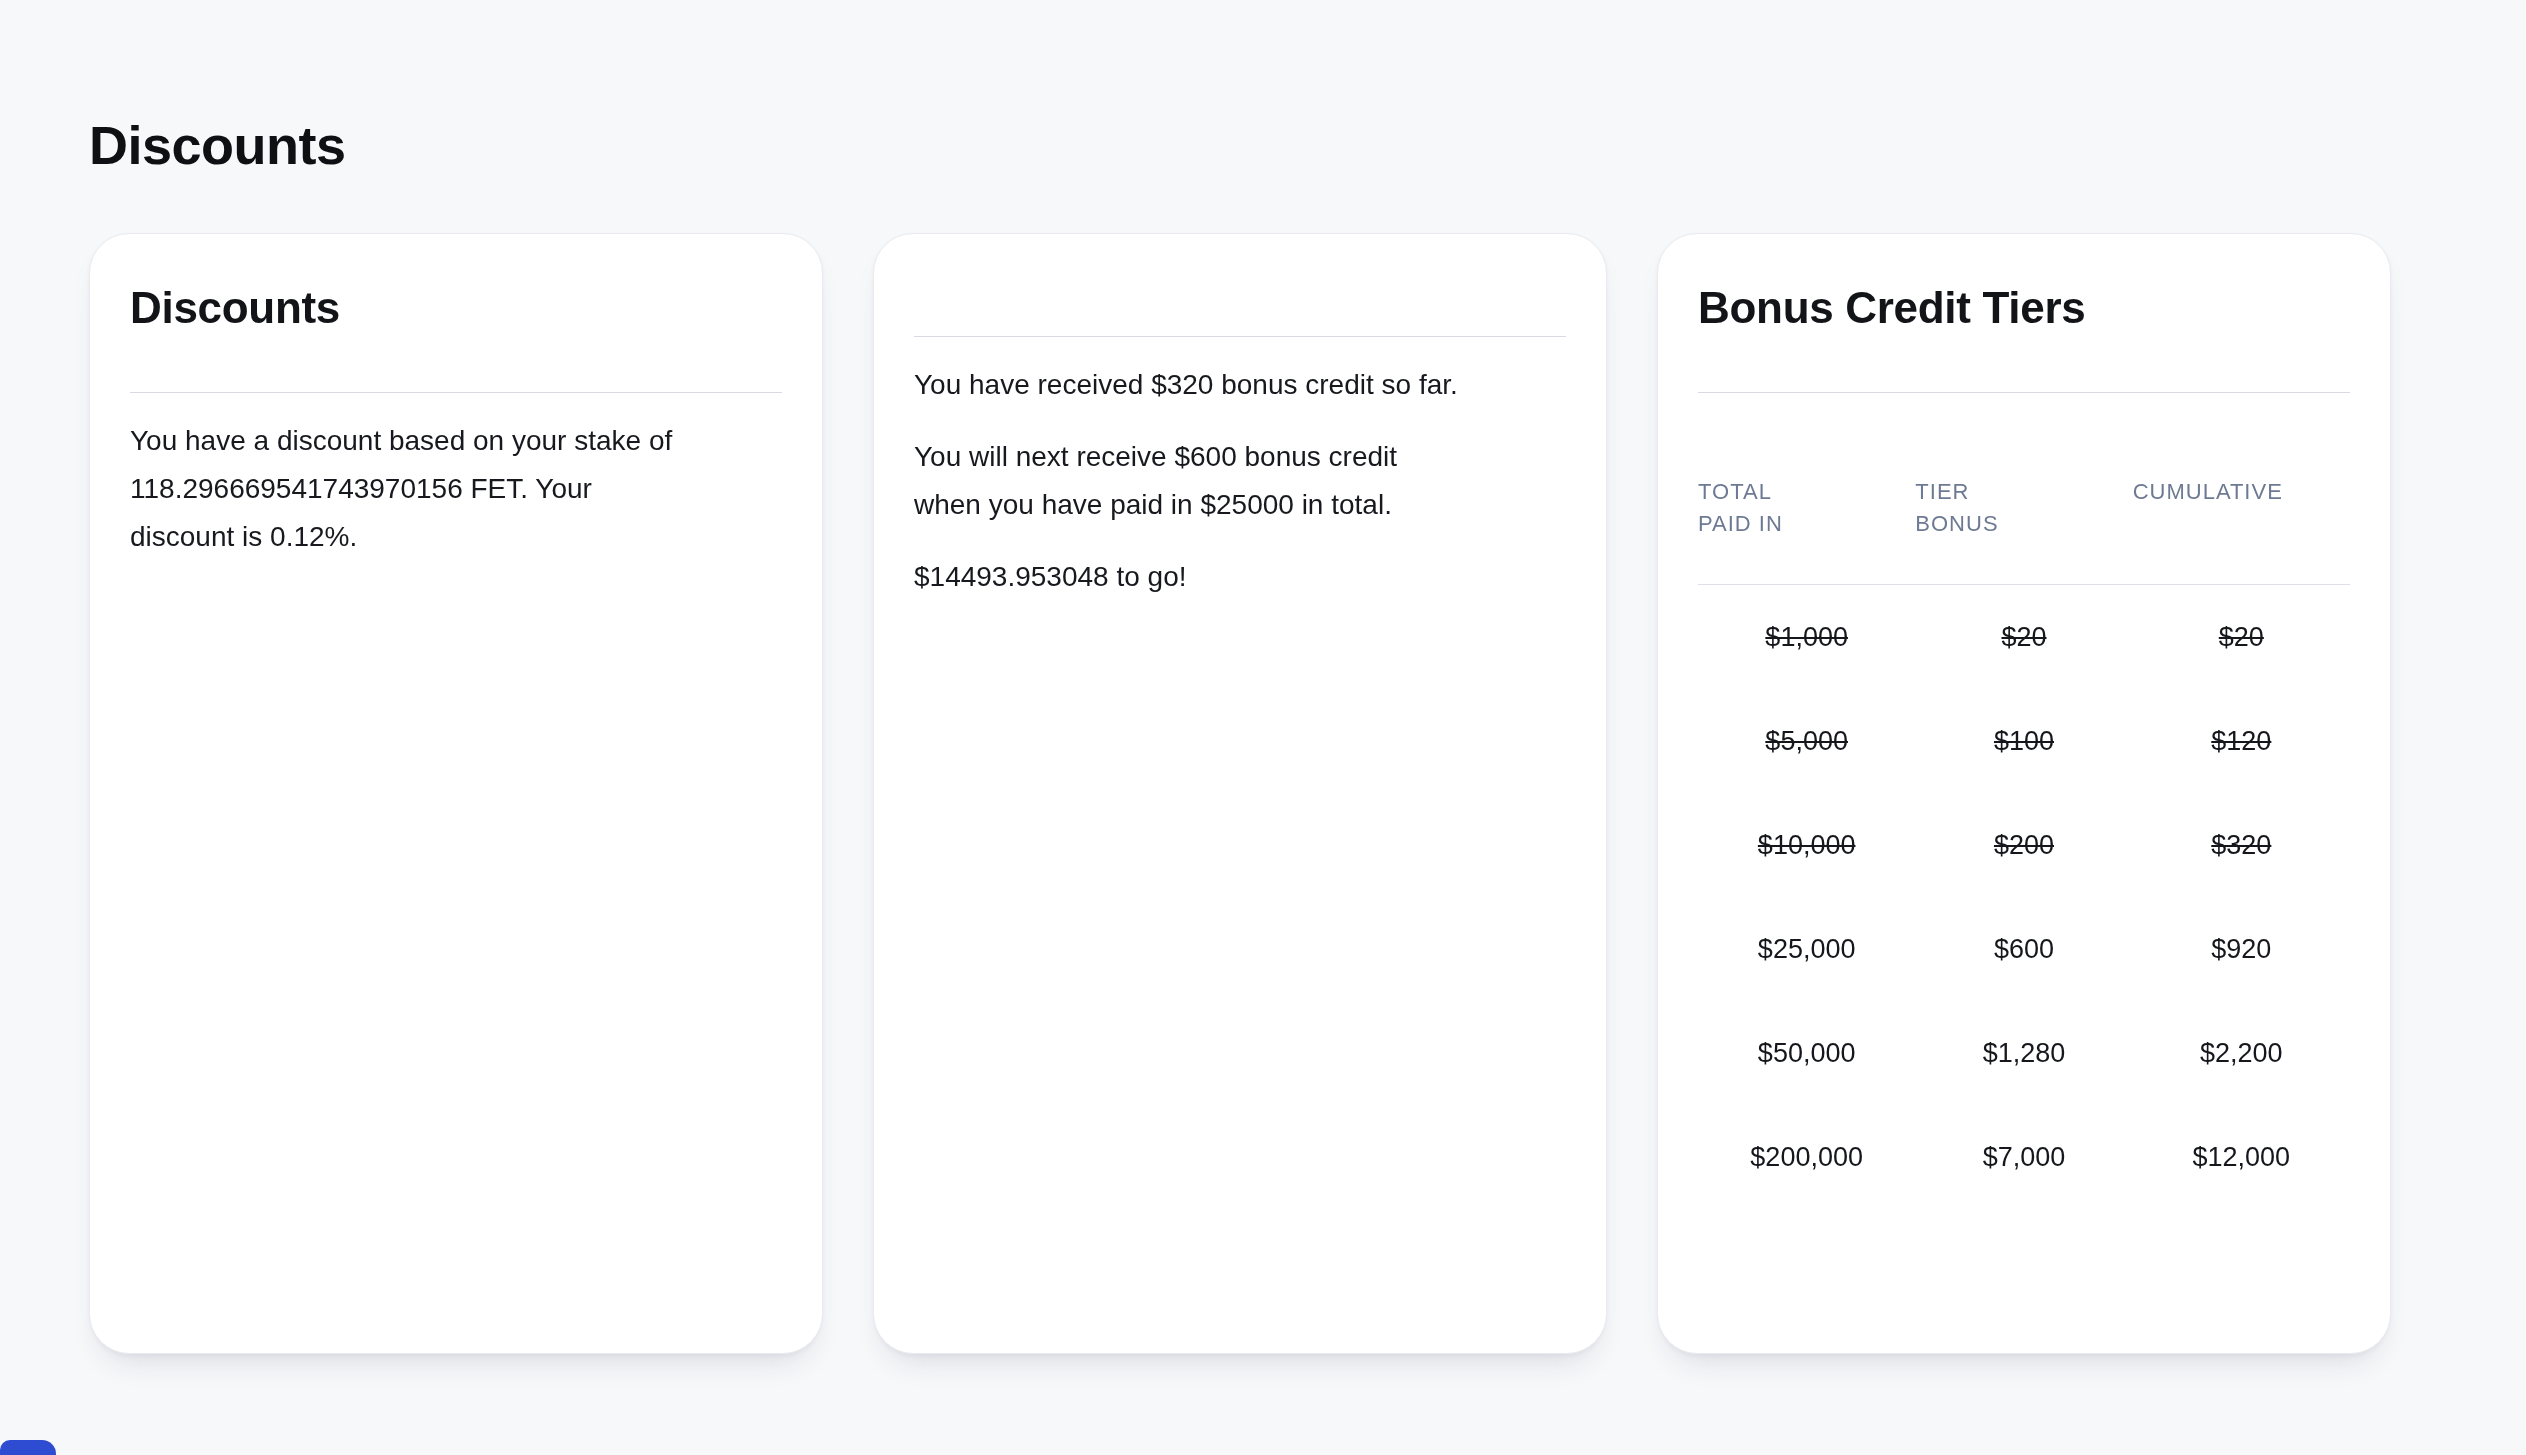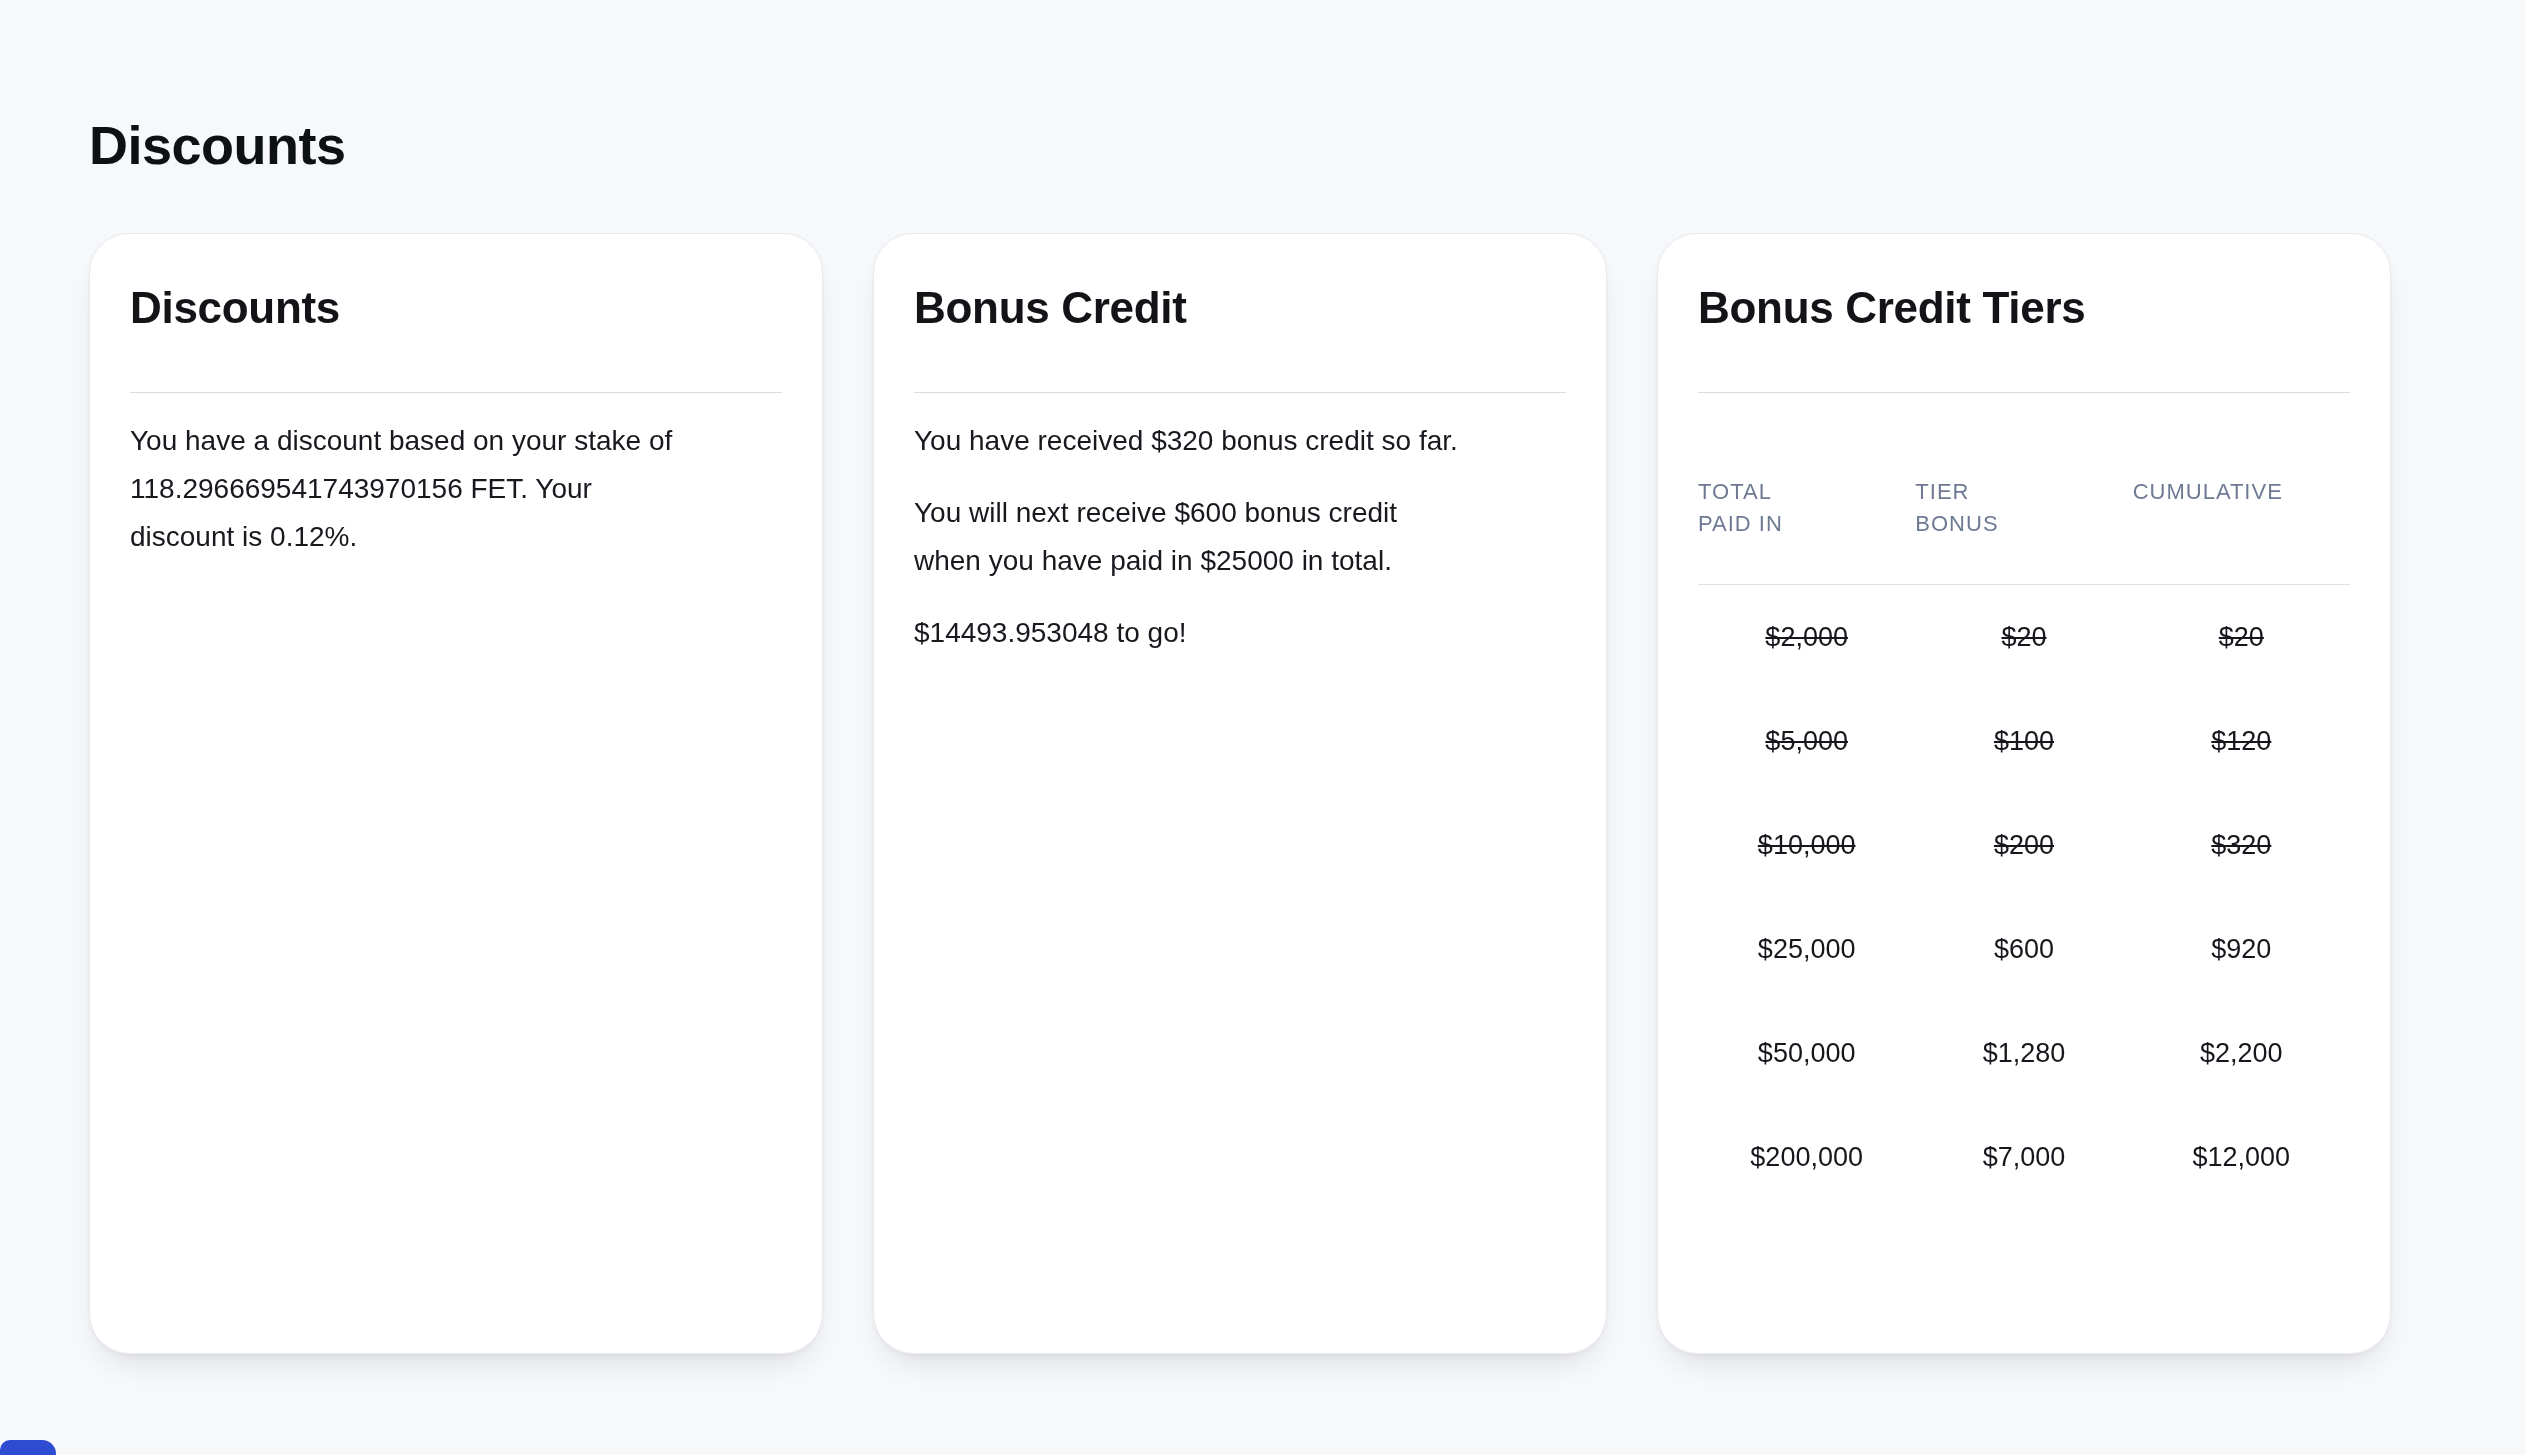--- a/index.html
+++ b/index.html
@@ -118,21 +118,20 @@
       <h2 class="card-title">Discounts</h2>
       <hr class="card-divider">
       <div class="card-body">
         <p>You have a discount based on your stake of
 118.296669541743970156 FET. Your
 discount is 0.12%.</p>
       </div>
     </section>
 
     <section class="card">
-      <h2 class="card-title">Bonus Credit</h2>
       <hr class="card-divider">
       <div class="card-body" id="bonus-credit-paragraphs">
           <p>You have received $320 bonus credit so far.</p>
           <p>You will next receive $600 bonus credit
 when you have paid in $25000 in total.</p>
           <p>$14493.953048 to go!</p>
         </div>
     </section>
 
     <section class="card">
@@ -143,21 +142,21 @@
           <tr id="tiers-head-row">
               <th>Total
 Paid In</th>
               <th>Tier
 Bonus</th>
               <th>Cumulative</th>
             </tr>
         </thead>
         <tbody id="tiers-body">
             <tr class="completed">
-              <td>$2,000</td>
+              <td>$1,000</td>
               <td>$20</td>
               <td>$20</td>
             </tr>
             <tr class="completed">
               <td>$5,000</td>
               <td>$100</td>
               <td>$120</td>
             </tr>
             <tr class="completed">
               <td>$10,000</td>

